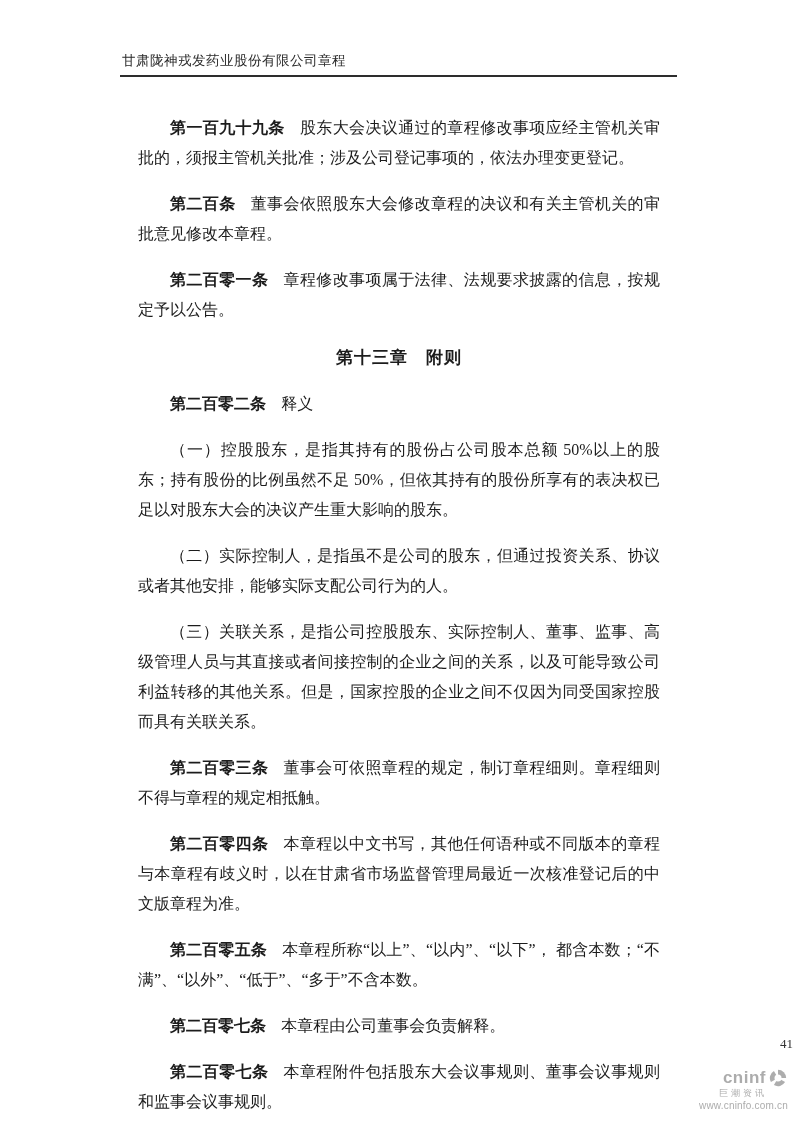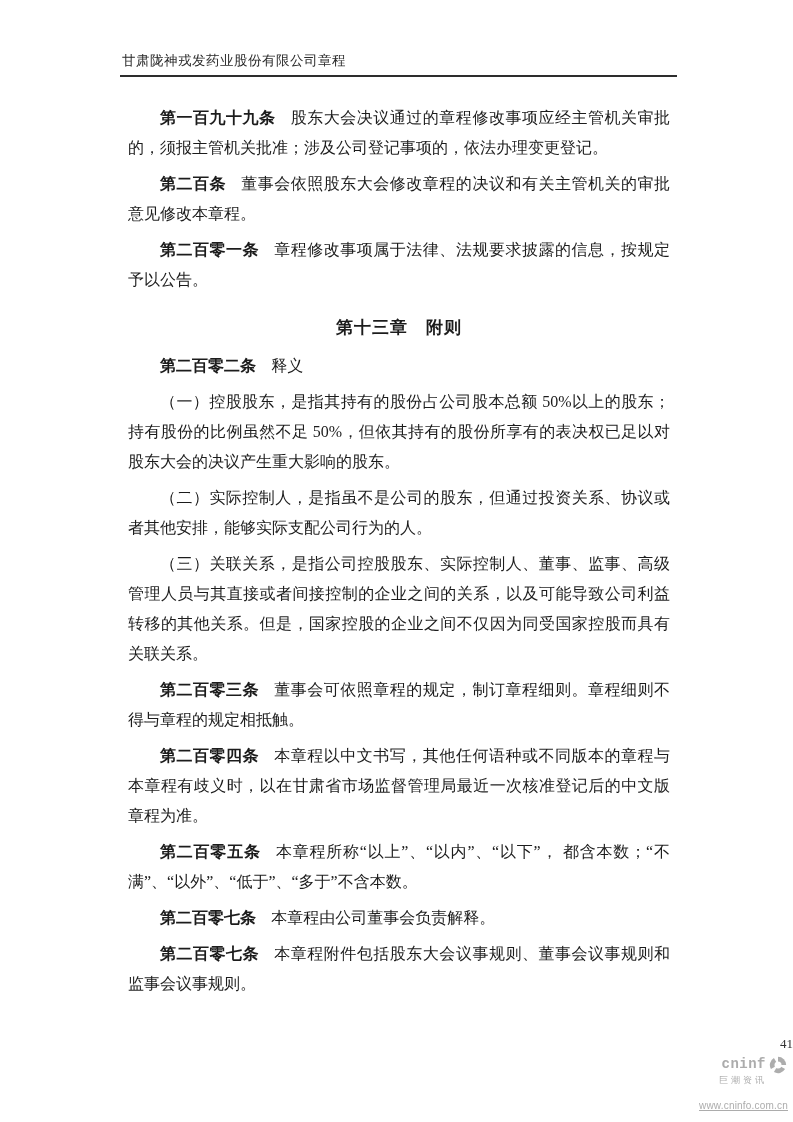--- a/index.html
+++ b/index.html
@@ -33,21 +33,21 @@
   .doc-body {
     position: absolute;
     left: 122px;
     top: 97px;
     width: 554px;
     font-size: 16px;
     line-height: 30px;
     text-align: justify;
   }
   .para {
-    margin: 6px;
+    margin: 16px;
     text-indent: 2em;
   }
   .article-label {
     font-weight: bold;
     margin-right: 0.95em;
   }
   .chapter-heading {
     font-size: 17px;
     font-weight: bold;
     text-align: center;
@@ -74,36 +74,34 @@
     font-family: "Liberation Sans", "DejaVu Sans", sans-serif;
     line-height: 1.1;
   }
   .logo-row {
     display: flex;
     align-items: center;
     justify-content: flex-end;
     gap: 2px;
   }
   .logo-brand {
-    font-size: 14px;
+    font-size: 17px;
     font-weight: bold;
     letter-spacing: 0.5px;
-    font-family: Liberation Mono, monospace;
   }
   .logo-cn {
     font-size: 9px;
     letter-spacing: 3px;
     margin-right: 21px;
     margin-top: 1px;
   }
   .logo-url {
     font-size: 10px;
-    margin-top: 14px;
+    margin-top: 1px;
     letter-spacing: 0.2px;
-    text-decoration: underline;
   }
 </style>
 </head>
 <body>
 
 <div class="page">
 
   <header class="doc-header">
     <div class="header-title">甘肃陇神戎发药业股份有限公司章程</div>
     <div class="header-rule"></div>

